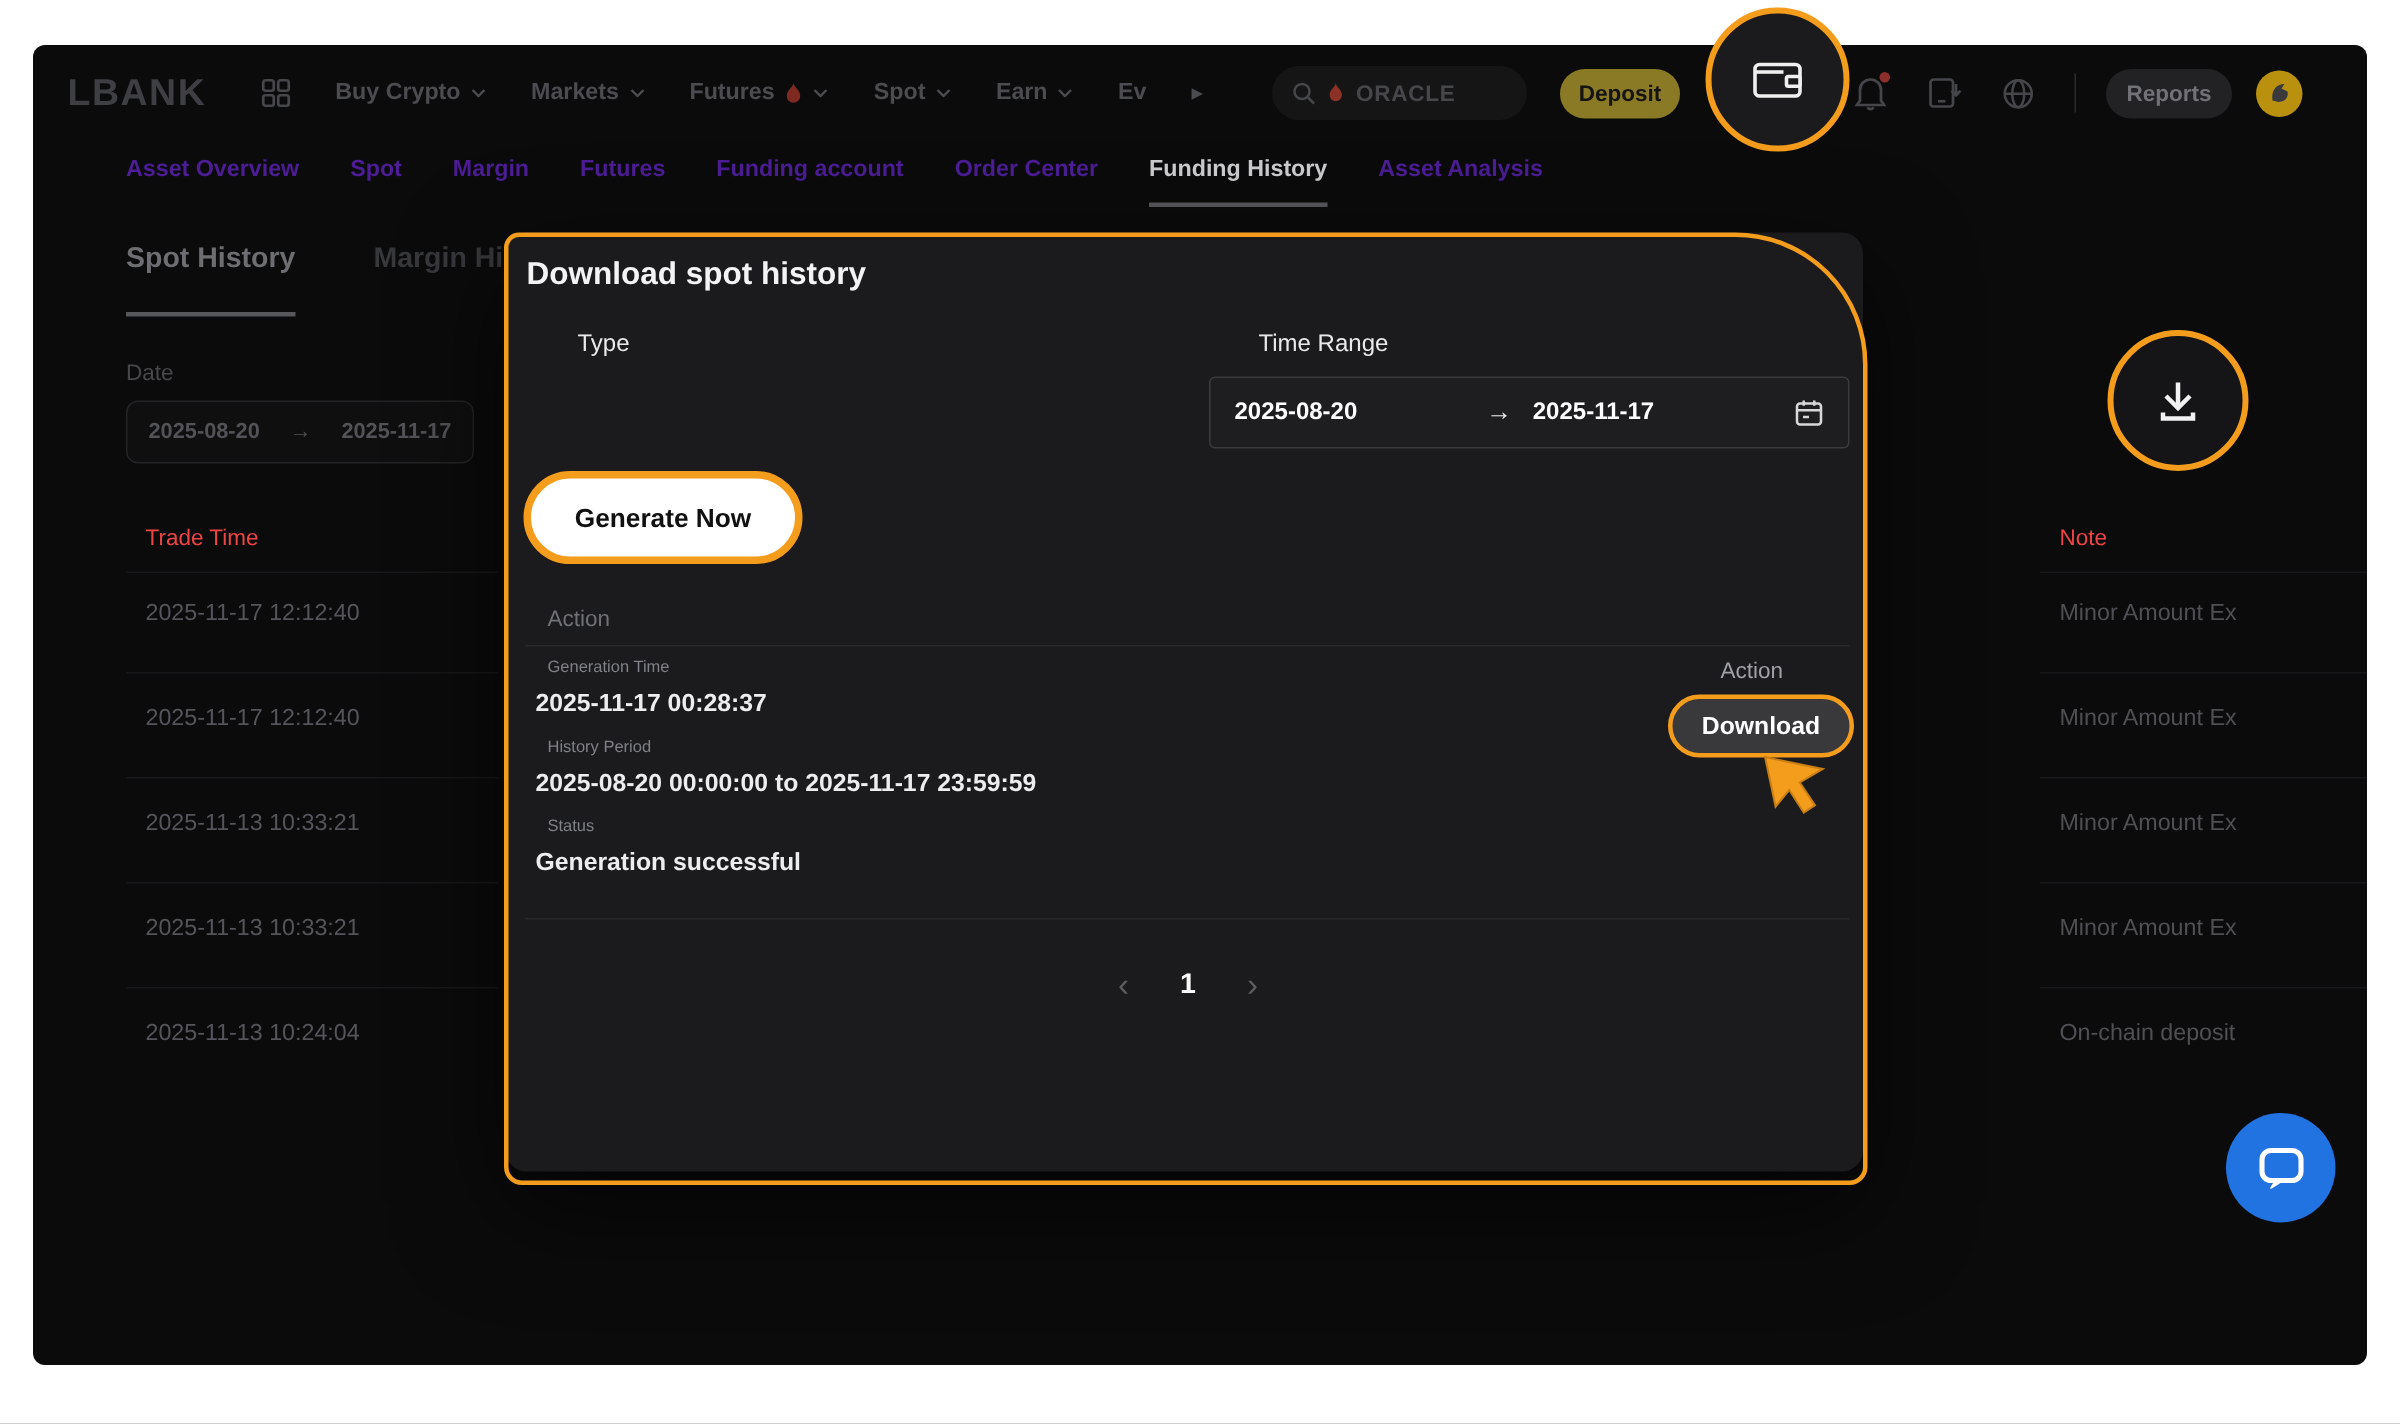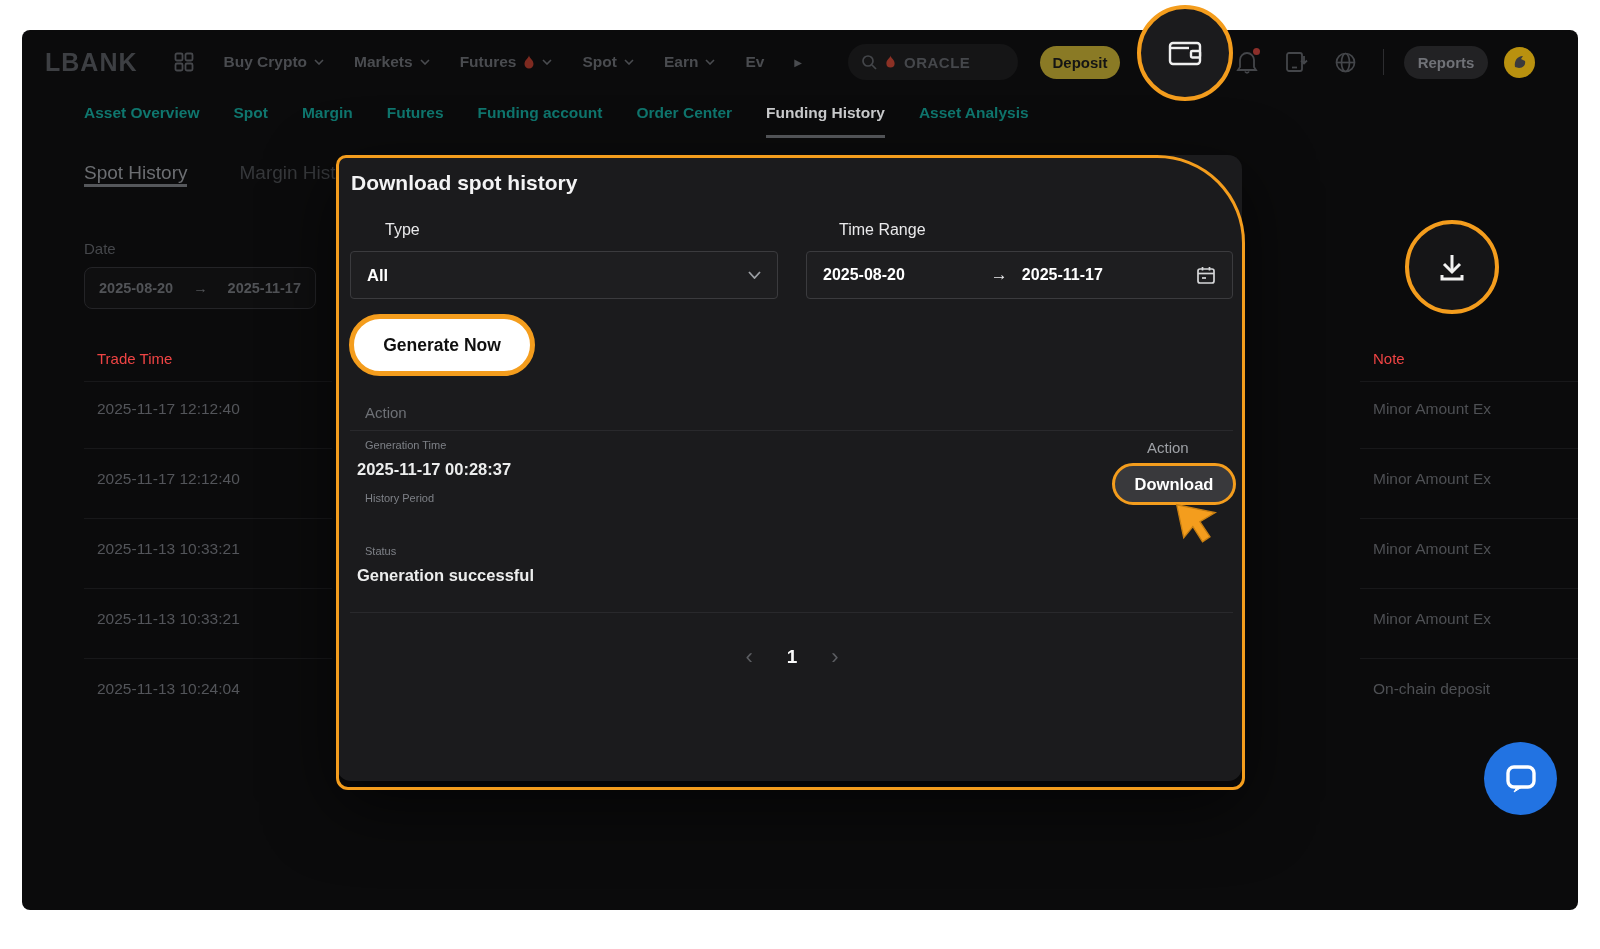--- a/index.html
+++ b/index.html
@@ -22,26 +22,26 @@
   .hdr-icon{margin-right:26px;display:flex;align-items:center;cursor:pointer;position:relative;}
   .vdivider{width:1px;height:26px;background:#2d2d30;margin-right:20px;}
   .connect-btn{width:84px;height:33px;border-radius:17px;background:#222224;color:#707277;font-size:15px;font-weight:600;display:flex;align-items:center;justify-content:center;cursor:pointer;}
   .avatar{margin-left:16px;width:31px;height:31px;border-radius:50%;background:#b9910f;display:flex;align-items:center;justify-content:center;}
 
   
   .wallet-circle{position:absolute;left:1137px;top:5px;width:96px;height:96px;border-radius:50%;background:#1b1b1d;border:4px solid #F49D1D;box-sizing:border-box;display:flex;align-items:center;justify-content:center;z-index:5;}
 
   
   .subnav{position:absolute;left:84px;top:94px;display:flex;gap:34px;align-items:flex-start;z-index:1;}
-  .subnav-item{font-size:15.5px;font-weight:600;color:#0f766e;padding:10px 0 13px;cursor:pointer;}
+  .subnav-item{font-size:15.5px;font-weight:600;color:#4c1d95;padding:10px 0 13px;cursor:pointer;}
   .subnav-item.active{color:#cbccce;border-bottom:3px solid #57595d;}
 
   
   .tabs{position:absolute;left:84px;top:162px;display:flex;gap:52px;z-index:1;}
-  .tab{font-size:19px;font-weight:400;color:#36383b;padding-bottom:0;cursor:pointer;}
+  .tab{font-size:19px;font-weight:700;color:#36383b;padding-bottom:24px;cursor:pointer;}
   .tab.active{color:#6c6e72;border-bottom:3px solid #55575b;}
   .date-label{position:absolute;left:84px;top:240px;font-size:15px;color:#45474b;}
   .date-box{position:absolute;left:84px;top:267px;width:232px;height:42px;box-sizing:border-box;border:1px solid #242427;border-radius:8px;background:#0f0f10;display:flex;align-items:center;justify-content:space-between;padding:0 14px;font-size:14.5px;font-weight:600;color:#515357;cursor:pointer;}
   .tbl-header{position:absolute;font-size:15px;color:#ef4444;}
   .tbl-time{position:absolute;left:97px;font-size:15.5px;font-weight:500;color:#53555a;}
   .tbl-note{position:absolute;left:1373px;width:205px;overflow:hidden;white-space:nowrap;font-size:15.5px;font-weight:500;color:#4e5054;}
   .hairline{position:absolute;height:1px;background:#18181a;}
 
   
   .dl-circle{position:absolute;left:1405px;top:220px;width:94px;height:94px;border-radius:50%;background:#151517;border:4px solid #F49D1D;box-sizing:border-box;display:flex;align-items:center;justify-content:center;z-index:4;cursor:pointer;}
@@ -243,26 +243,20 @@
       <rect x="4" y="4" width="26" height="20" rx="6"></rect>
       <path d="M13 24 L10 29 L18 24" fill="#ffffff" stroke-width="1"></path>
     </svg>
   </div>
 
   <div class="modal-panel"></div>
 
   <div class="abs m modal-title">Download spot history</div>
 
   <div class="abs m field-label" style="left:352px;top:221px;">Type</div>
-  <div class="abs m select-box">
-    <span>All</span>
-    <svg width="13" height="8" viewBox="0 0 13 8" fill="none" stroke="#9b9ea3" stroke-width="1.8">
-        <path d="M1 1 L6.5 7 L12 1"></path>
-      </svg>
-  </div>
 
   <div class="abs m field-label" style="left:806px;top:221px;">Time Range</div>
   <div class="abs m range-box">
     <span>2025-08-20</span>
     <span class="range-arrow">→</span>
     <span class="range-to">2025-11-17</span>
     <span class="range-cal">
       <svg width="20" height="20" viewBox="0 0 20 20" fill="none" stroke="#d6d7d9" stroke-width="1.7">
         <rect x="2" y="4" width="16" height="14" rx="2"></rect>
           <path d="M2 8.5 h16"></path>
@@ -274,20 +268,21 @@
 
   <div class="abs m generate-btn">Generate Now</div>
 
   <div class="abs m sec-label" style="left:365px;top:404px;">Action</div>
   <div class="abs m mdivider" style="top:430px;"></div>
 
   <div class="abs m rec-label" style="top:439px;">Generation Time</div>
   <div class="abs m rec-value" style="top:460px;">2025-11-17 00:28:37</div>
 
   <div class="abs m rec-label" style="top:492px;">History Period</div>
+  <div class="abs m rec-value" style="top:513px;">2025-08-20 00:00:00 to 2025-11-17 23:59:59</div>
 
   <div class="abs m rec-label" style="top:545px;">Status</div>
   <div class="abs m rec-value" style="top:566px;">Generation successful</div>
 
   <div class="abs m action-col">Action</div>
   <div class="abs m download-btn">Download</div>
 
   <div class="cursor-arrow">
     <svg width="54" height="54" viewBox="0 0 24 24" style="transform:rotate(-12deg);">
       <path d="M4 2 L20 9 L12.5 11.5 L15.5 19 L11.8 20.5 L9 13 L4 17 Z" fill="#F49D1D" stroke="#c87f12" stroke-width="0.6"></path>

